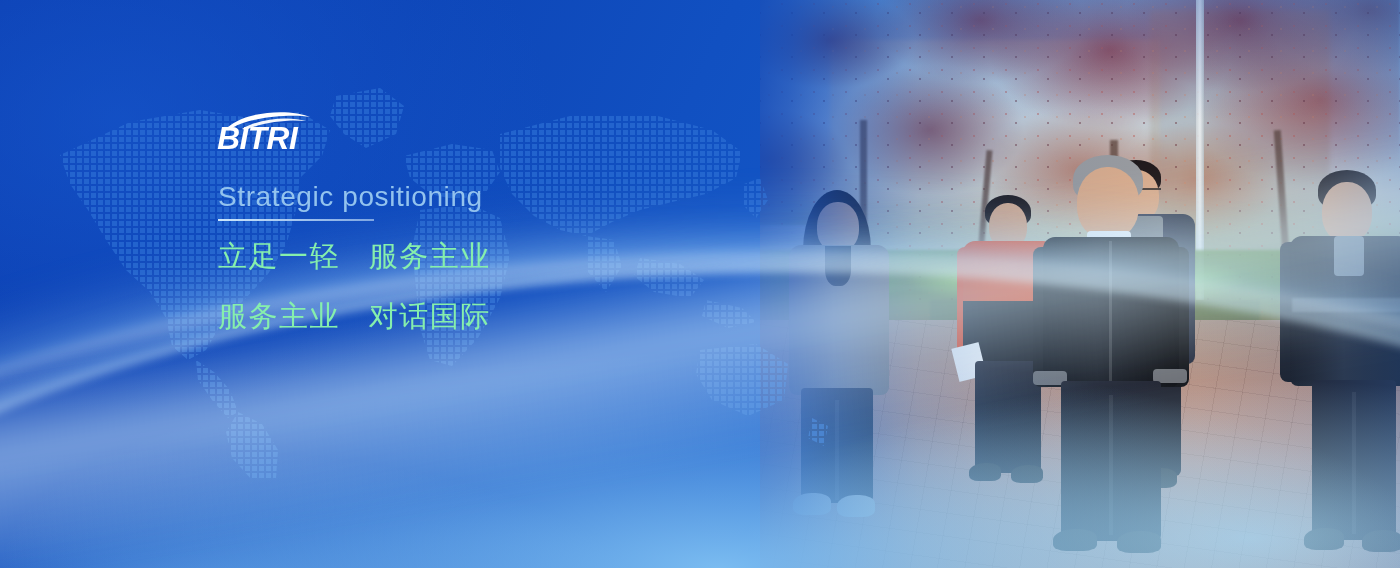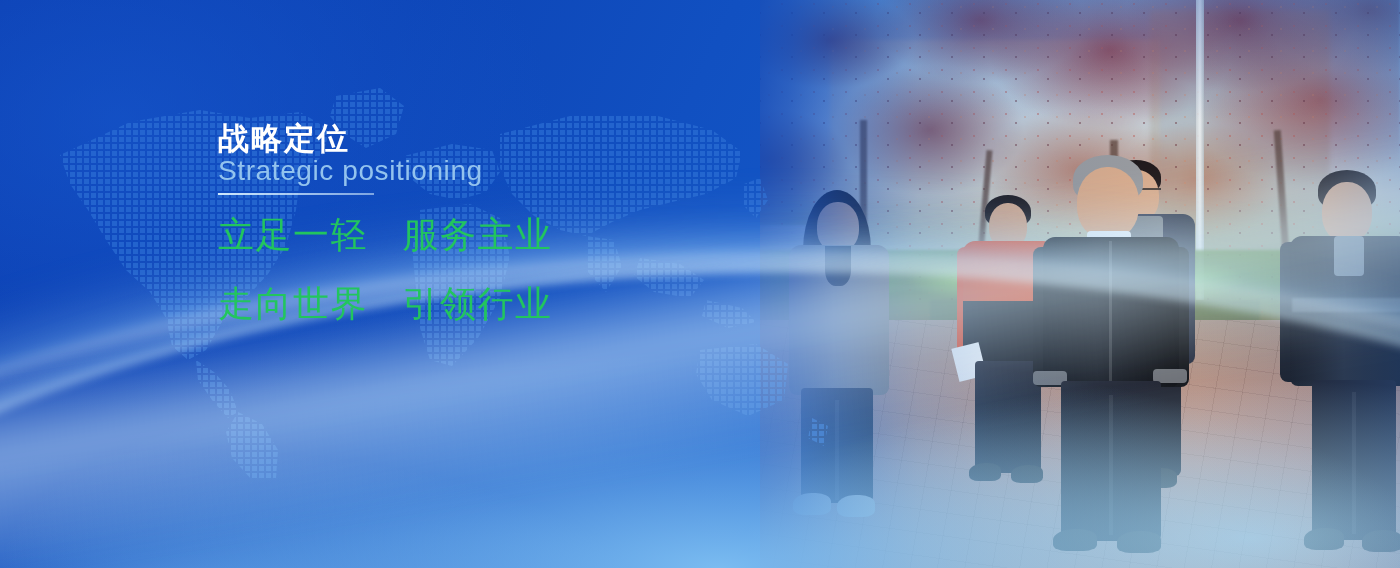--- a/index.html
+++ b/index.html
@@ -310,32 +310,32 @@
     letter-spacing:-.5px; color:#ffffff; line-height:1;
     font-family:"Liberation Sans", sans-serif;
     transform:scaleX(1.02);
   }
   .title-cn{
     font-size:31px; font-weight:bold; color:#ffffff;
     letter-spacing:2px; line-height:1; padding-bottom:2px;
     font-family:"Liberation Sans","DejaVu Sans", sans-serif;
   }
   .subtitle{
-    margin-top:0;
+    margin-top:26px;
     font-size:28px; color:#93c3ee; letter-spacing:.6px;
     line-height:1.05; font-weight:400;
     font-family:"Liberation Sans", sans-serif;
   }
   .rule{
     margin-top:8px; width:156px; height:2px;
     background:linear-gradient(to right, rgba(214,238,255,.95), rgba(214,238,255,.55));
   }
   .slogans{ margin-top:16px; }
   .slogan-line{
-    font-size:36px; color:#22c55e; font-weight:400;
+    font-size:29px; color:#86efac; font-weight:400;
     letter-spacing:1.5px;
     font-family:"Liberation Sans","DejaVu Sans", sans-serif;
     white-space:pre;
   }
   .slogan-line + .slogan-line{ margin-top:14px; }
   .slogans .gap{ margin-top:20px; }
 </style>
 </head>
 <body>
 
@@ -491,27 +491,33 @@
   </div>
 
   <div class="glow-bottom"></div>
   <div class="arc arc-a"></div>
   <div class="arc arc-b"></div>
   <div class="glow-streak"></div>
 
   <div class="content">
 
     <div class="brandrow">
-      <div class="title-cn">战略定位</div>
+      <div class="logo">
+        <svg width="96" height="20" viewBox="0 0 96 20">
+          <path d="M10 17 C30 0, 74 -1, 92 7 C76 4, 34 6, 14 18 Z" fill="#ffffff"></path>
+          <path d="M24 19 C42 8, 72 6, 88 11 C72 9, 44 12, 28 20 Z" fill="#ffffff" opacity=".95"></path>
+        </svg>
+        <div class="logo-word">BITRI</div>
+      </div>
     </div>
 
     <div class="subtitle">Strategic positioning</div>
 
     <div class="rule"></div>
 
     <div class="slogans">
       <div class="slogan-line">立足一轻   服务主业</div>
-      <div class="slogan-line gap">走向世界   引领行业</div>
+      <div class="slogan-line gap">服务主业   对话国际</div>
     </div>
 
   </div>
 
 </div>
 
 </body></html>

